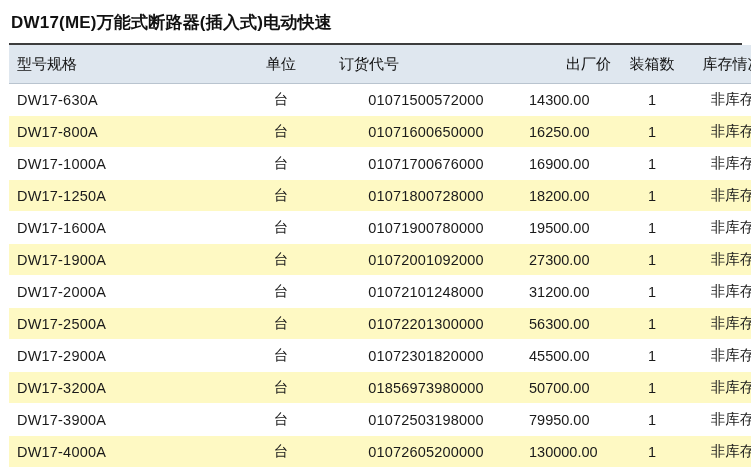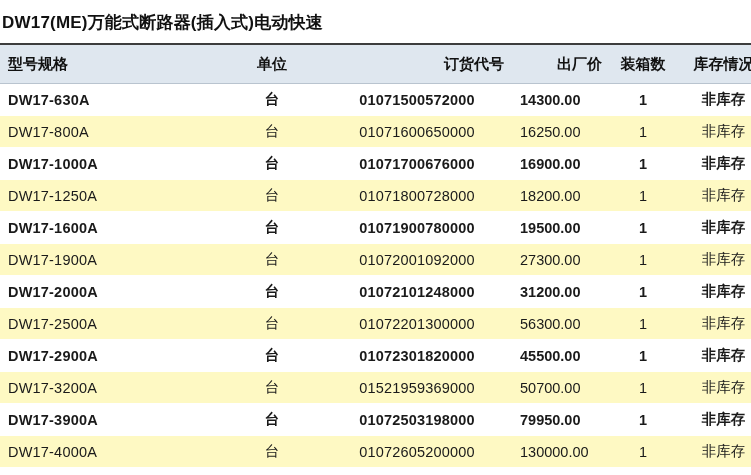--- a/index.html
+++ b/index.html
@@ -11,21 +11,21 @@
     height: 475px;
     background: #ffffff;
     font-family: "Liberation Sans", "DejaVu Sans", sans-serif;
     color: #1a1a1a;
     overflow: hidden;
   }
   .page {
     width: 751px;
     height: 408px;
     box-sizing: border-box;
-    padding: 0 0;
+    padding: 0 9px;
     position: relative;
   }
   .title {
     font-size: 17px;
     font-weight: bold;
     color: #111111;
     padding: 11px 2px 9px 2px;
     letter-spacing: 0.2px;
   }
   .title-rule {
@@ -42,43 +42,43 @@
   table.spec col.c-model   { width: 222px; }
   table.spec col.c-unit    { width: 100px; }
   table.spec col.c-code    { width: 190px; }
   table.spec col.c-price   { width: 98px; }
   table.spec col.c-qty     { width: 66px; }
   table.spec col.c-stock   { width: 95px; }
 
   table.spec thead th {
     background: #dfe7ef;
     color: #111111;
-    font-weight: bold;
+    font-weight: normal;
     font-size: 15px;
     height: 38px;
     padding: 0 8px;
     border-bottom: 1px solid #b9c4cf;
     white-space: nowrap;
   }
   thead th.h-model  { text-align: left; padding-left: 4px; }
   thead th.h-unit   { text-align: center; }
-  thead th.h-code   { text-align: right; }
+  thead th.h-code   { text-align: left; }
   thead th.h-price  { text-align: right; padding-right: 14px;}
   thead th.h-qty    { text-align: center; }
   thead th.h-stock  { text-align: center; }
 
   table.spec tbody td {
     height: 31px;
     padding: 0 8px;
     border-bottom: 1px solid #ffffff;
     white-space: nowrap;
     font-size: 14.5px;
     color: #1a1a1a;
   }
-  tbody tr.odd  td { background: #ffffff; font-weight: bold; }
+  tbody tr.odd  td { background: #ffffff; }
   tbody tr.even td { background: #fef9c3; }
 
   td.t-model { text-align: left; padding-left: 4px; letter-spacing: 0.2px;}
   td.t-unit  { text-align: center; }
   td.t-code  { text-align: center; letter-spacing: 0.2px;}
   td.t-price { padding-right: 14px; }
   td.t-qty   { text-align: center; }
   td.t-stock { text-align: center; }
 </style>
 </head>
@@ -176,21 +176,21 @@
           <td class="t-model">DW17-2900A</td>
           <td class="t-unit">台</td>
           <td class="t-code">01072301820000</td>
           <td class="t-price">45500.00</td>
           <td class="t-qty">1</td>
           <td class="t-stock">非库存</td>
         </tr>
         <tr class="even">
           <td class="t-model">DW17-3200A</td>
           <td class="t-unit">台</td>
-          <td class="t-code">01521959369000</td>
+          <td class="t-code">01856973980000</td>
           <td class="t-price">50700.00</td>
           <td class="t-qty">1</td>
           <td class="t-stock">非库存</td>
         </tr>
         <tr class="odd">
           <td class="t-model">DW17-3900A</td>
           <td class="t-unit">台</td>
           <td class="t-code">01072503198000</td>
           <td class="t-price">79950.00</td>
           <td class="t-qty">1</td>

